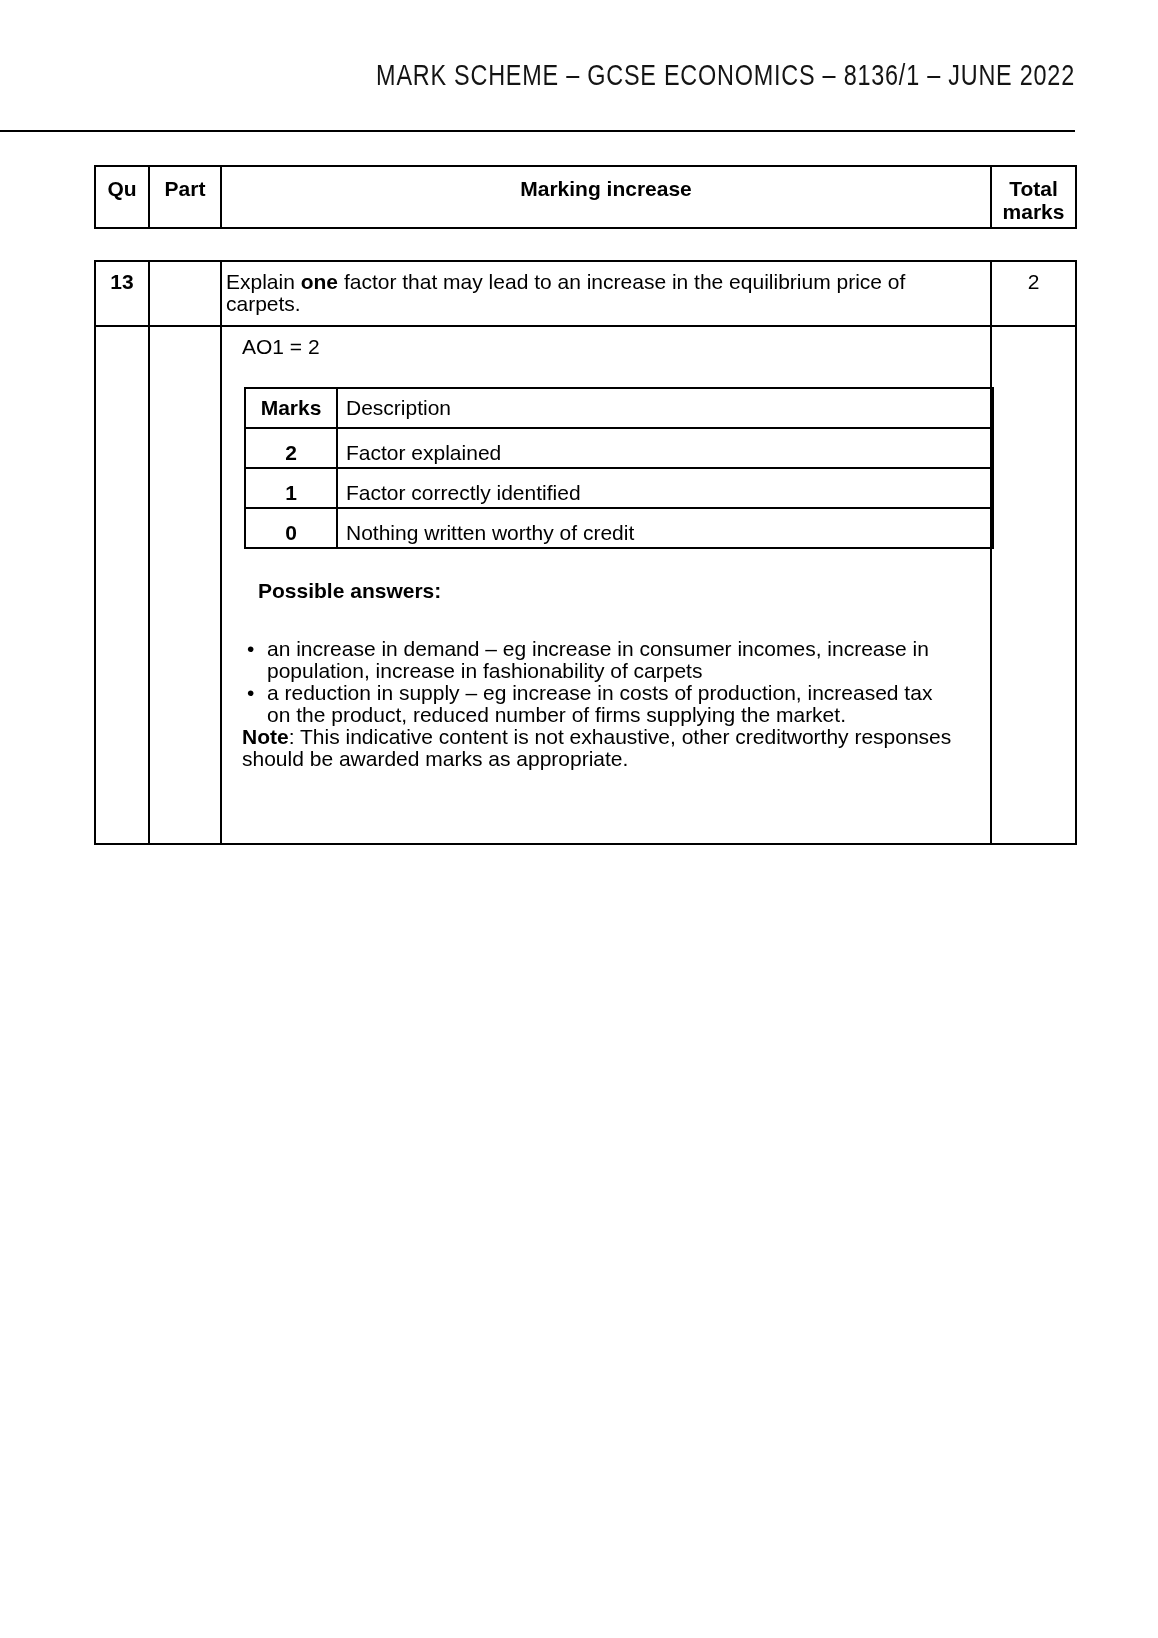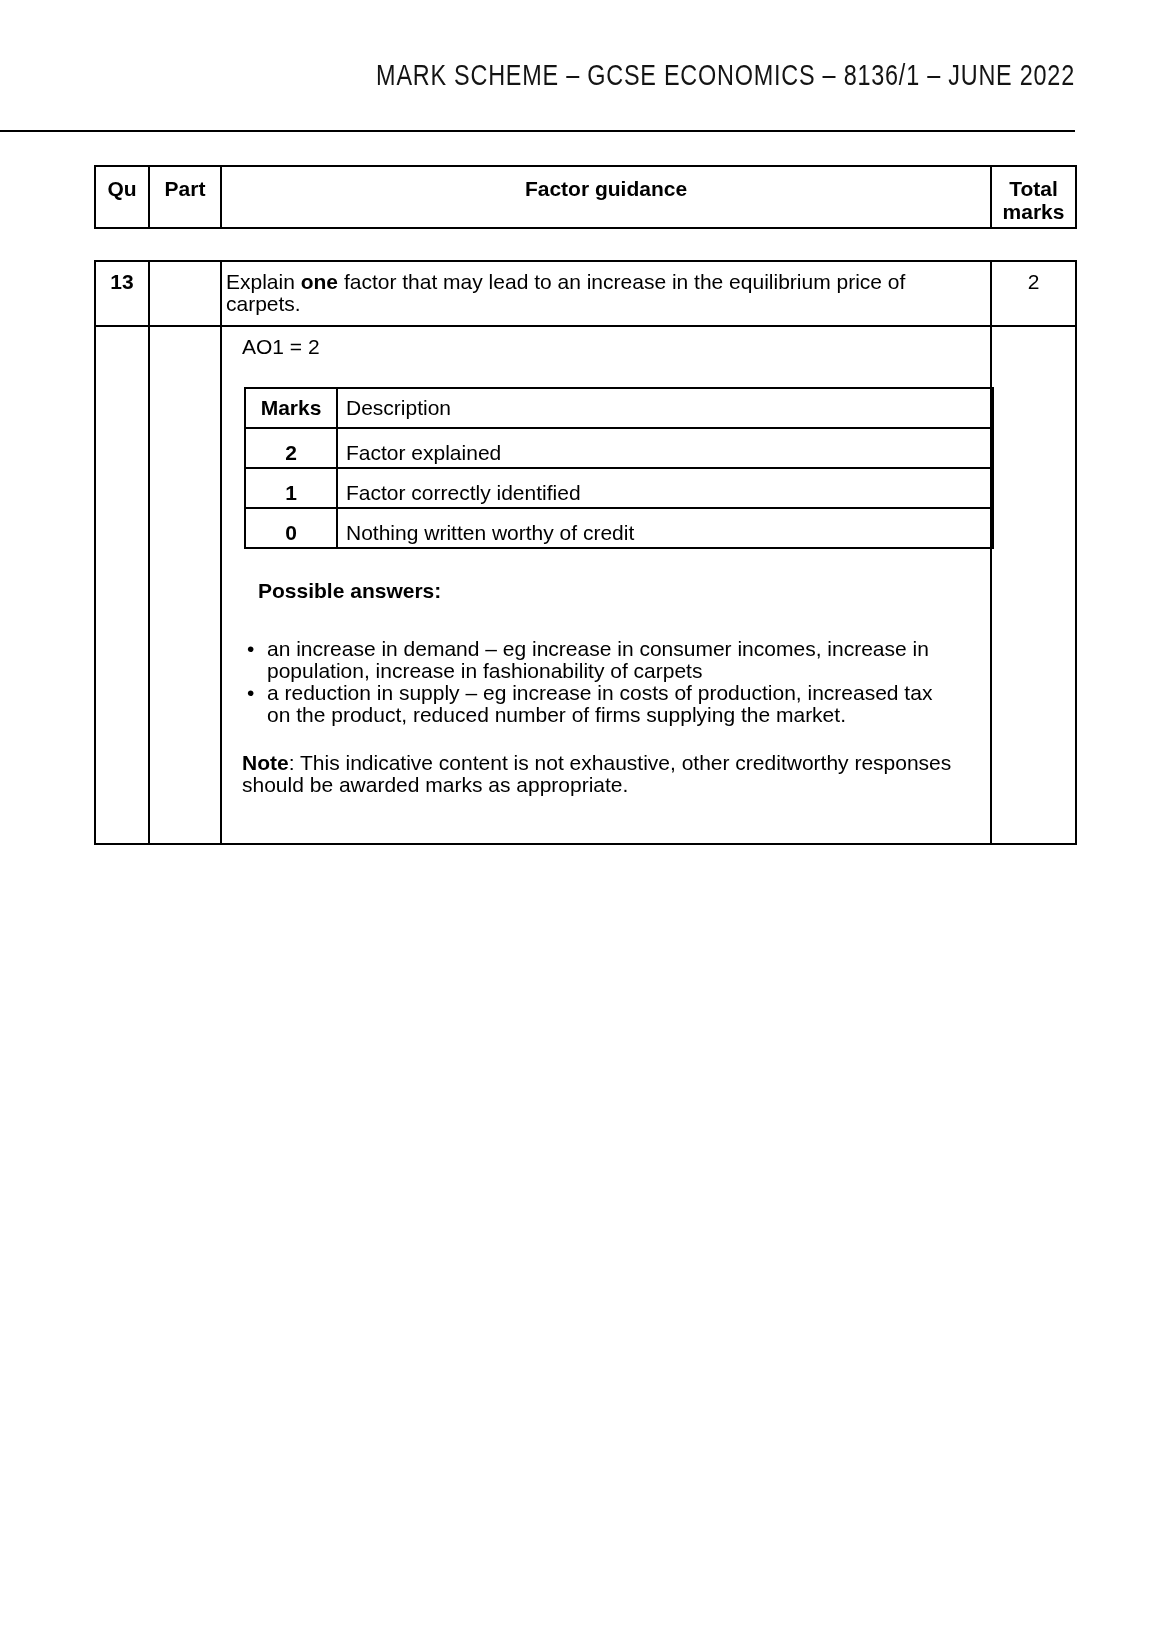--- a/index.html
+++ b/index.html
@@ -73,21 +73,21 @@
   .inner-table th.marks-h { text-align: center; }
   .inner-table .desc { padding-left: 8px; text-align: left; font-weight: normal; }
 
   
   .ao-line { margin: 0; }
   .possible-heading { font-weight: bold; margin-top: 31px; margin-left: 16px; }
   .bullet-list { margin-top: 36px; }
   .bullet-item { display: flex; }
   .bullet-marker { width: 25px; flex: none; padding-left: 5px; }
   .bullet-text { flex: 1; padding-right: 20px; }
-  .note-para { margin-top: 26px; padding-right: 20px; }
+  .note-para { padding-right: 20px; }
   .note-label { font-weight: bold; }
 
   
   .footer-rule {
     position: absolute;
     top: 1536px;
     left: 0;
     width: 1075px;
     border-top: 2px solid #000;
   }
@@ -111,21 +111,21 @@
     <colgroup>
         <col style="width:54px">
         <col style="width:72px">
         <col style="width:770px">
         <col style="width:85px">
       </colgroup>
     <tbody>
         <tr>
       <th>Qu</th>
       <th>Part</th>
-      <th>Factor guidance</th>
+      <th>Marking increase</th>
       <th>Total marks</th>
     </tr>
   </tbody>
     </table>
 
   <table class="grid main-table">
     <colgroup>
         <col style="width:54px">
         <col style="width:72px">
         <col style="width:770px">

